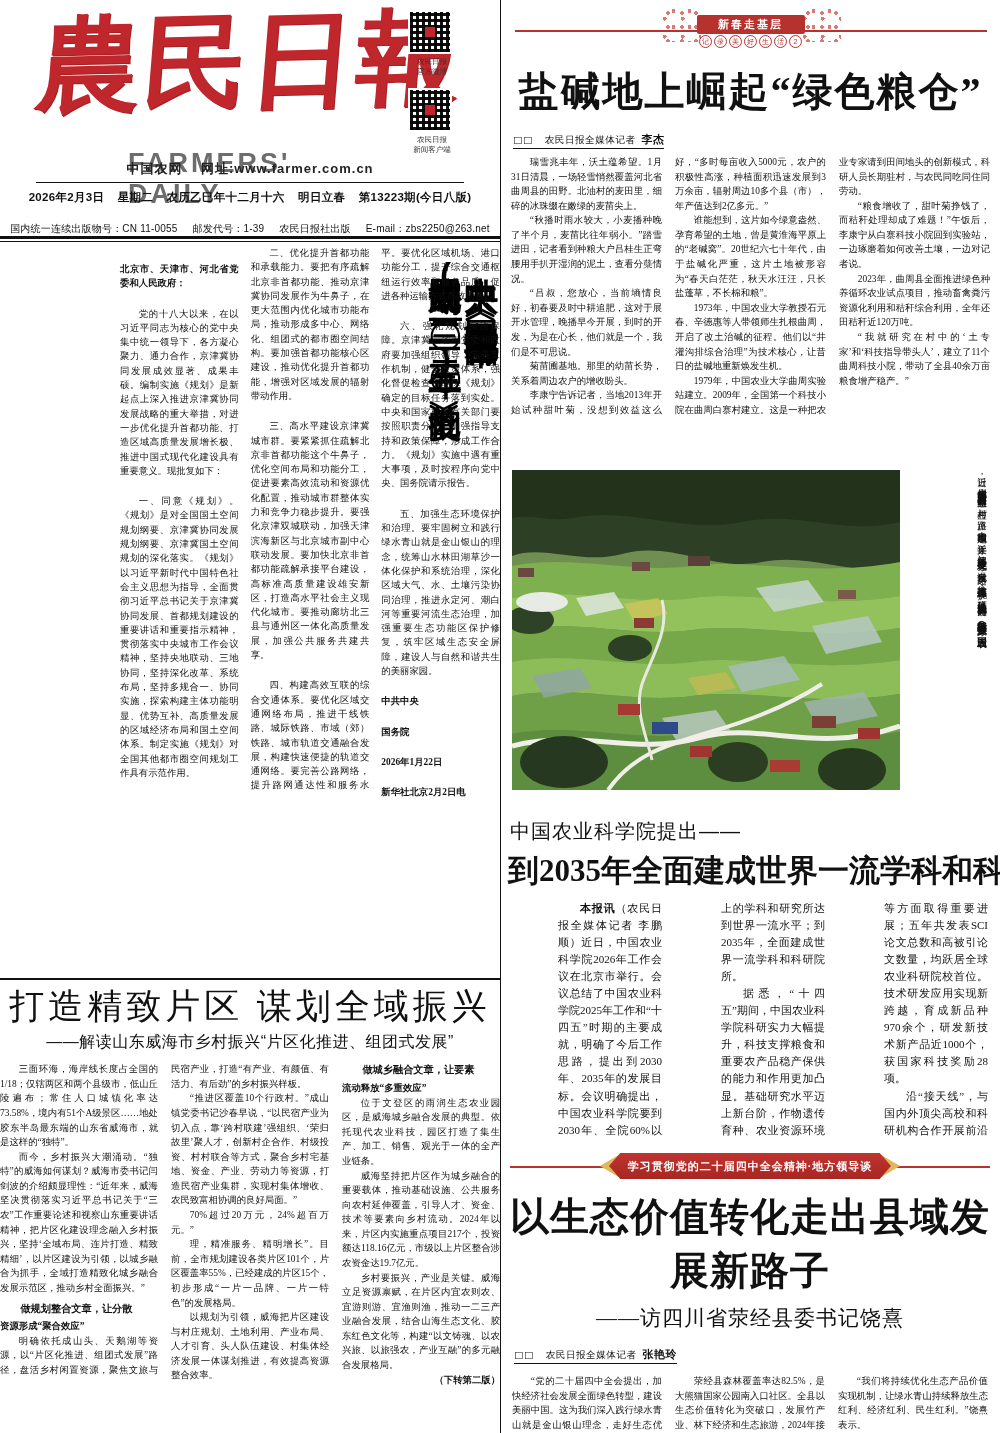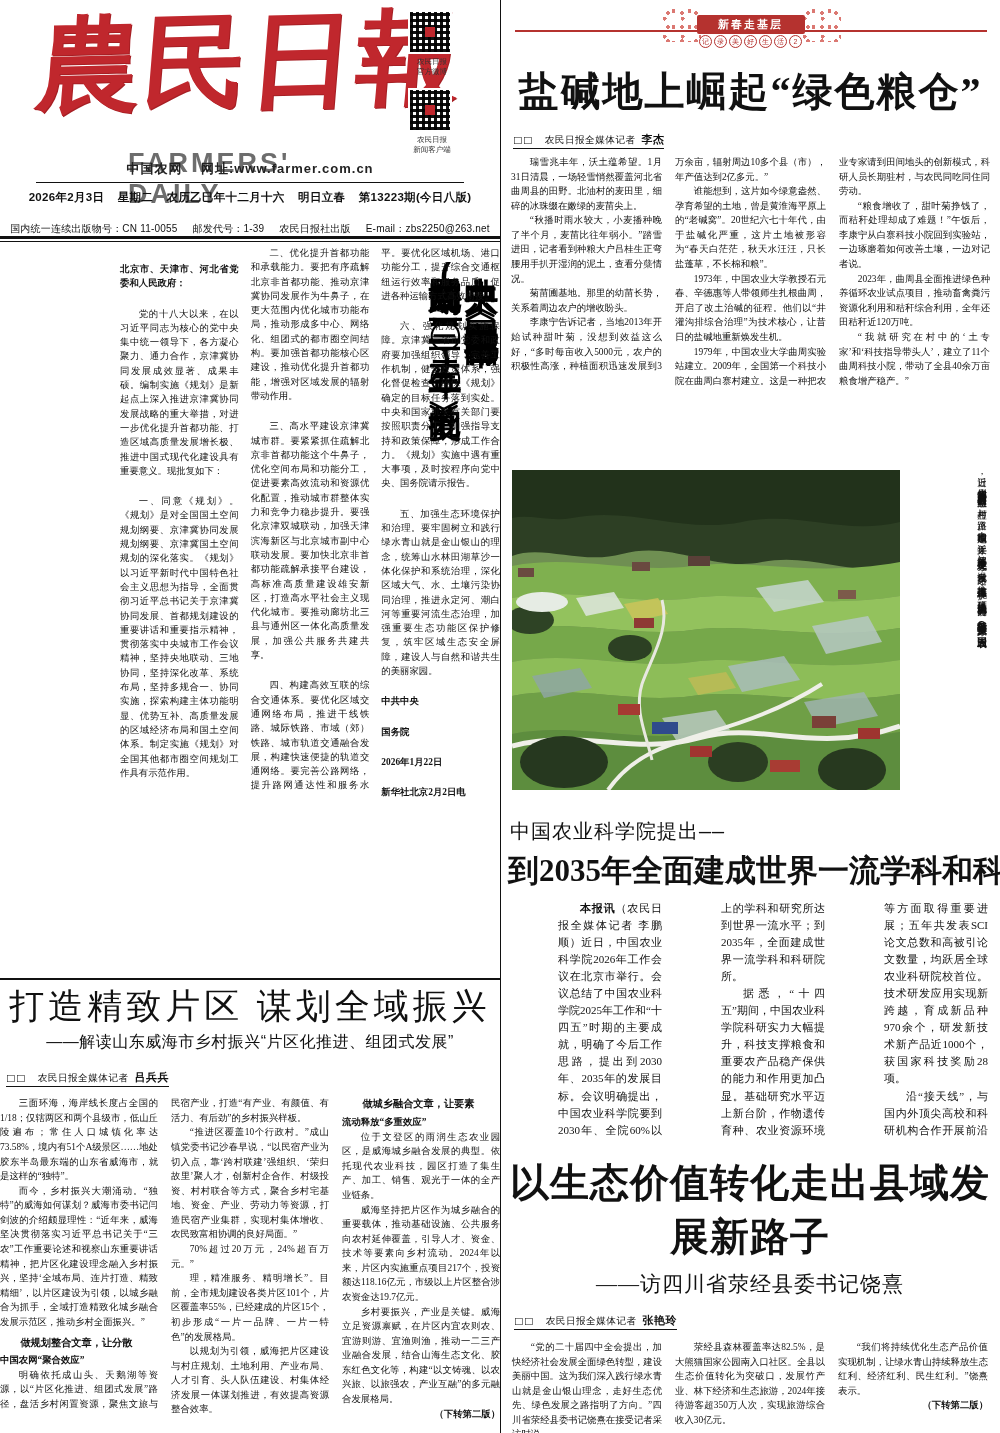--- a/index.html
+++ b/index.html
@@ -128,21 +128,21 @@
   .photo { position:absolute; left:0; top:0; width:388px; height:320px; overflow:hidden;
      background:#5e7f4a; }
   .photo svg { display:block; }
   .photo-cap { position:absolute; right:0; top:0; width:84px; height:320px;
      writing-mode:vertical-rl; font-size:9.6px; line-height:1.7; letter-spacing:.5px;
      font-family:"Liberation Serif",serif; text-align:justify;}
   .photo-cap b { font-weight:bold; }
 
   
   .mr { position:absolute; left:504px; top:818px; width:492px; }
-  .mr-kicker { font-size:20px; font-family:Liberation Mono, monospace; letter-spacing:1px;
+  .mr-kicker { font-size:20px; font-family:Liberation Sans, sans-serif; letter-spacing:1px;
      padding-left:6px; color:#111;}
   .mr-title { font-family:"Liberation Serif",serif; font-weight:bold; font-size:31px;
      letter-spacing:0px; padding-left:4px; margin-top:5px; white-space:nowrap;}
   .mr-cols { margin-top:8px; padding:0 8px; column-count:3; column-gap:13px; height:245px;}
   .mr-cols p { font-size:11px; line-height:1.55; text-align:justify; text-indent:2em;
      font-family:"Liberation Serif",serif;margin-left:46px;}
   .mr-cols p.lead { text-indent:2em; }
   .mr-cols p.lead b { font-weight:bold; }
 
   
@@ -234,34 +234,26 @@
       <p class="sign">新华社北京2月2日电</p>
     </div>
   </div>
 
   <div class="hrule" style="left:0;top:978px;width:500px;height:2px;"></div>
 
   <div class="bl-zone">
     <div class="bl-title">打造精致片区 谋划全域振兴</div>
     <div class="bl-sub">——解读山东威海市乡村振兴“片区化推进、组团式发展”</div>
 
-    <div style="padding-left:6px;margin-top:14px;">
-      <span class="byline">
-        <span class="sq">□□</span>
-        &nbsp;&nbsp;
-        <span>农民日报全媒体记者</span>
-        &nbsp;<b>吕兵兵</b>
-      </span>
-    </div>
 
     <div class="bl-cols">
       <p>三面环海，海岸线长度占全国的1/18；仅辖两区和两个县级市，低山丘陵遍布；常住人口城镇化率达73.58%，境内有51个A级景区……地处胶东半岛最东端的山东省威海市，就是这样的“独特”。</p>
       <p>而今，乡村振兴大潮涌动。“独特”的威海如何谋划？威海市委书记闫剑波的介绍颇显理性：“近年来，威海坚决贯彻落实习近平总书记关于“三农”工作重要论述和视察山东重要讲话精神，把片区化建设理念融入乡村振兴，坚持‘全域布局、连片打造、精致精细’，以片区建设为引领，以城乡融合为抓手，全域打造精致化城乡融合发展示范区，推动乡村全面振兴。”</p>
       <p class="sub">做规划整合文章，让分散</p>
-      <p style="text-indent:0;font-weight:bold;">中国农网“聚合效应”</p>
+      <p style="text-indent:0;font-weight:bold;">资源形成“聚合效应”</p>
       <p>明确依托成山头、天鹅湖等资源，以“片区化推进、组团式发展”路径，盘活乡村闲置资源，聚焦文旅与民宿产业，打造“有产业、有颜值、有活力、有后劲”的乡村振兴样板。</p>
       <p>“推进区覆盖10个行政村。”成山镇党委书记沙春早说，“以民宿产业为切入点，靠‘跨村联建’强组织、‘荣归故里’聚人才，创新村企合作、村级投资、村村联合等方式，聚合乡村宅基地、资金、产业、劳动力等资源，打造民宿产业集群，实现村集体增收、农民致富相协调的良好局面。”</p>
       <p>70%超过20万元，24%超百万元。”</p>
       <p>理，精准服务、精明增长”。目前，全市规划建设各类片区101个，片区覆盖率55%，已经建成的片区15个，初步形成“一片一品牌、一片一特色”的发展格局。</p>
       <p>以规划为引领，威海把片区建设与村庄规划、土地利用、产业布局、人才引育、头人队伍建设、村集体经济发展一体谋划推进，有效提高资源整合效率。</p>
       <p class="sub">做城乡融合文章，让要素</p>
       <p style="text-indent:0;font-weight:bold;">流动释放“多重效应”</p>
       <p>位于文登区的雨润生态农业园区，是威海城乡融合发展的典型。依托现代农业科技，园区打造了集生产、加工、销售、观光于一体的全产业链条。</p>
       <p>威海坚持把片区作为城乡融合的重要载体，推动基础设施、公共服务向农村延伸覆盖，引导人才、资金、技术等要素向乡村流动。2024年以来，片区内实施重点项目217个，投资额达118.16亿元，市级以上片区整合涉农资金达19.7亿元。</p>
       <p>乡村要振兴，产业是关键。威海立足资源禀赋，在片区内宜农则农、宜游则游、宜渔则渔，推动一二三产业融合发展，结合山海生态文化、胶东红色文化等，构建“以文铸魂、以农兴旅、以旅强农，产业互融”的多元融合发展格局。</p>
@@ -300,20 +292,21 @@
         <span class="sq">□□</span>
         &nbsp;&nbsp;
         <span>农民日报全媒体记者</span>
         &nbsp;<b>李杰</b>
       </span>
     </div>
 
     <div class="r-cols">
       <p>瑞雪兆丰年，沃土蕴希望。1月31日清晨，一场轻雪悄然覆盖河北省曲周县的田野。北油村的麦田里，细碎的冰珠缀在嫩绿的麦苗尖上。</p>
       <p>“秋播时雨水较大，小麦播种晚了半个月，麦苗比往年弱小。”踏雪进田，记者看到种粮大户吕桂生正弯腰用手扒开湿润的泥土，查看分蘖情况。</p>
+      <p>“吕叔，您放心，当前墒情良好，初春要及时中耕追肥，这对于展开水管理，晚播早今开展，到时的开发，为是在心长，他们就是一个，我们是不可思说。</p>
       <p>菊苗圃基地。那里的幼苗长势，关系着周边农户的增收盼头。</p>
       <p>李康宁告诉记者，当地2013年开始试种甜叶菊，没想到效益这么好，“多时每亩收入5000元，农户的积极性高涨，种植面积迅速发展到3万余亩，辐射周边10多个县（市），年产值达到2亿多元。”</p>
       <p>谁能想到，这片如今绿意盎然、孕育希望的土地，曾是黄淮海平原上的“老碱窝”。20世纪六七十年代，由于盐碱化严重，这片土地被形容为“春天白茫茫，秋天水汪汪，只长盐蓬草，不长棉和粮”。</p>
       <p>1973年，中国农业大学教授石元春、辛德惠等人带领师生扎根曲周，开启了改土治碱的征程。他们以“井灌沟排综合治理”为技术核心，让昔日的盐碱地重新焕发生机。</p>
       <p>1979年，中国农业大学曲周实验站建立。2009年，全国第一个科技小院在曲周白寨村建立。这是一种把农业专家请到田间地头的创新模式，科研人员长期驻村，与农民同吃同住同劳动。</p>
       <p>“粮食增收了，甜叶菊挣钱了，而秸秆处理却成了难题！”午饭后，李康宁从白寨科技小院回到实验站，一边琢磨着如何改善土壤，一边对记者说。</p>
       <p>2023年，曲周县全面推进绿色种养循环农业试点项目，推动畜禽粪污资源化利用和秸秆综合利用，全年还田秸秆近120万吨。</p>
       <p>“我就研究在村中的‘土专家’和‘科技指导带头人’，建立了11个曲周科技小院，带动了全县40余万亩粮食增产稳产。”</p>
     </div>
   </div>
@@ -390,20 +383,29 @@
     <div class="mr-title">到2035年全面建成世界一流学科和科研院所</div>
     <div class="mr-cols">
       <p class="lead"><b>本报讯</b><span>（农民日报全媒体记者 李鹏顺）</span><span>近日，中国农业科学院2026年工作会议在北京市举行。会议总结了中国农业科学院2025年工作和“十四五”时期的主要成就，明确了今后工作思路，提出到2030年、2035年的发展目标。会议明确提出，中国农业科学院要到2030年、全院60%以上的学科和研究所达到世界一流水平；到2035年，全面建成世界一流学科和科研院所。</span></p>
       <p>据悉，“十四五”期间，中国农业科学院科研实力大幅提升，科技支撑粮食和重要农产品稳产保供的能力和作用更加凸显。基础研究水平迈上新台阶，作物遗传育种、农业资源环境等方面取得重要进展；五年共发表SCI论文总数和高被引论文数量，均跃居全球农业科研院校首位。技术研发应用实现新跨越，育成新品种970余个，研发新技术新产品近1000个，获国家科技奖励28项。</p>
       <p>沿“接天线”，与国内外顶尖高校和科研机构合作开展前沿技术研究。在农业主产区布局建设一批试验基地和科研平台，促进创新链与产业链深度融合。深化科技体制机制改革，完善“揭榜挂帅”“赛马”等机制，激发创新活力。</p>
       <p>下一步，中国农业科学院将聚焦国家战略需求，强化使命担当，在保障国家粮食安全、推进乡村全面振兴、加快农业农村现代化等方面作出新的更大贡献。</p>
     </div>
   </div>
 
   <div class="br">
+    <div class="br-banner">
+      <div class="br-rule-l"></div>
+      <div class="br-rule-r"></div>
+      <div class="br-wing wing-l"></div>
+      <div class="br-wing wing-r"></div>
+      <div class="br-plaque">
+        <span>学习贯彻党的二十届四中全会精神·地方领导谈</span>
+      </div>
+    </div>
     <div class="br-title">以生态价值转化走出县域发展新路子</div>
     <div class="br-sub">——访四川省荥经县委书记饶熹</div>
 
     <div style="padding-left:10px;margin-top:12px;">
       <span class="byline">
         <span class="sq">□□</span>
         &nbsp;&nbsp;
         <span>农民日报全媒体记者</span>
         &nbsp;<b>张艳玲</b>
       </span>

